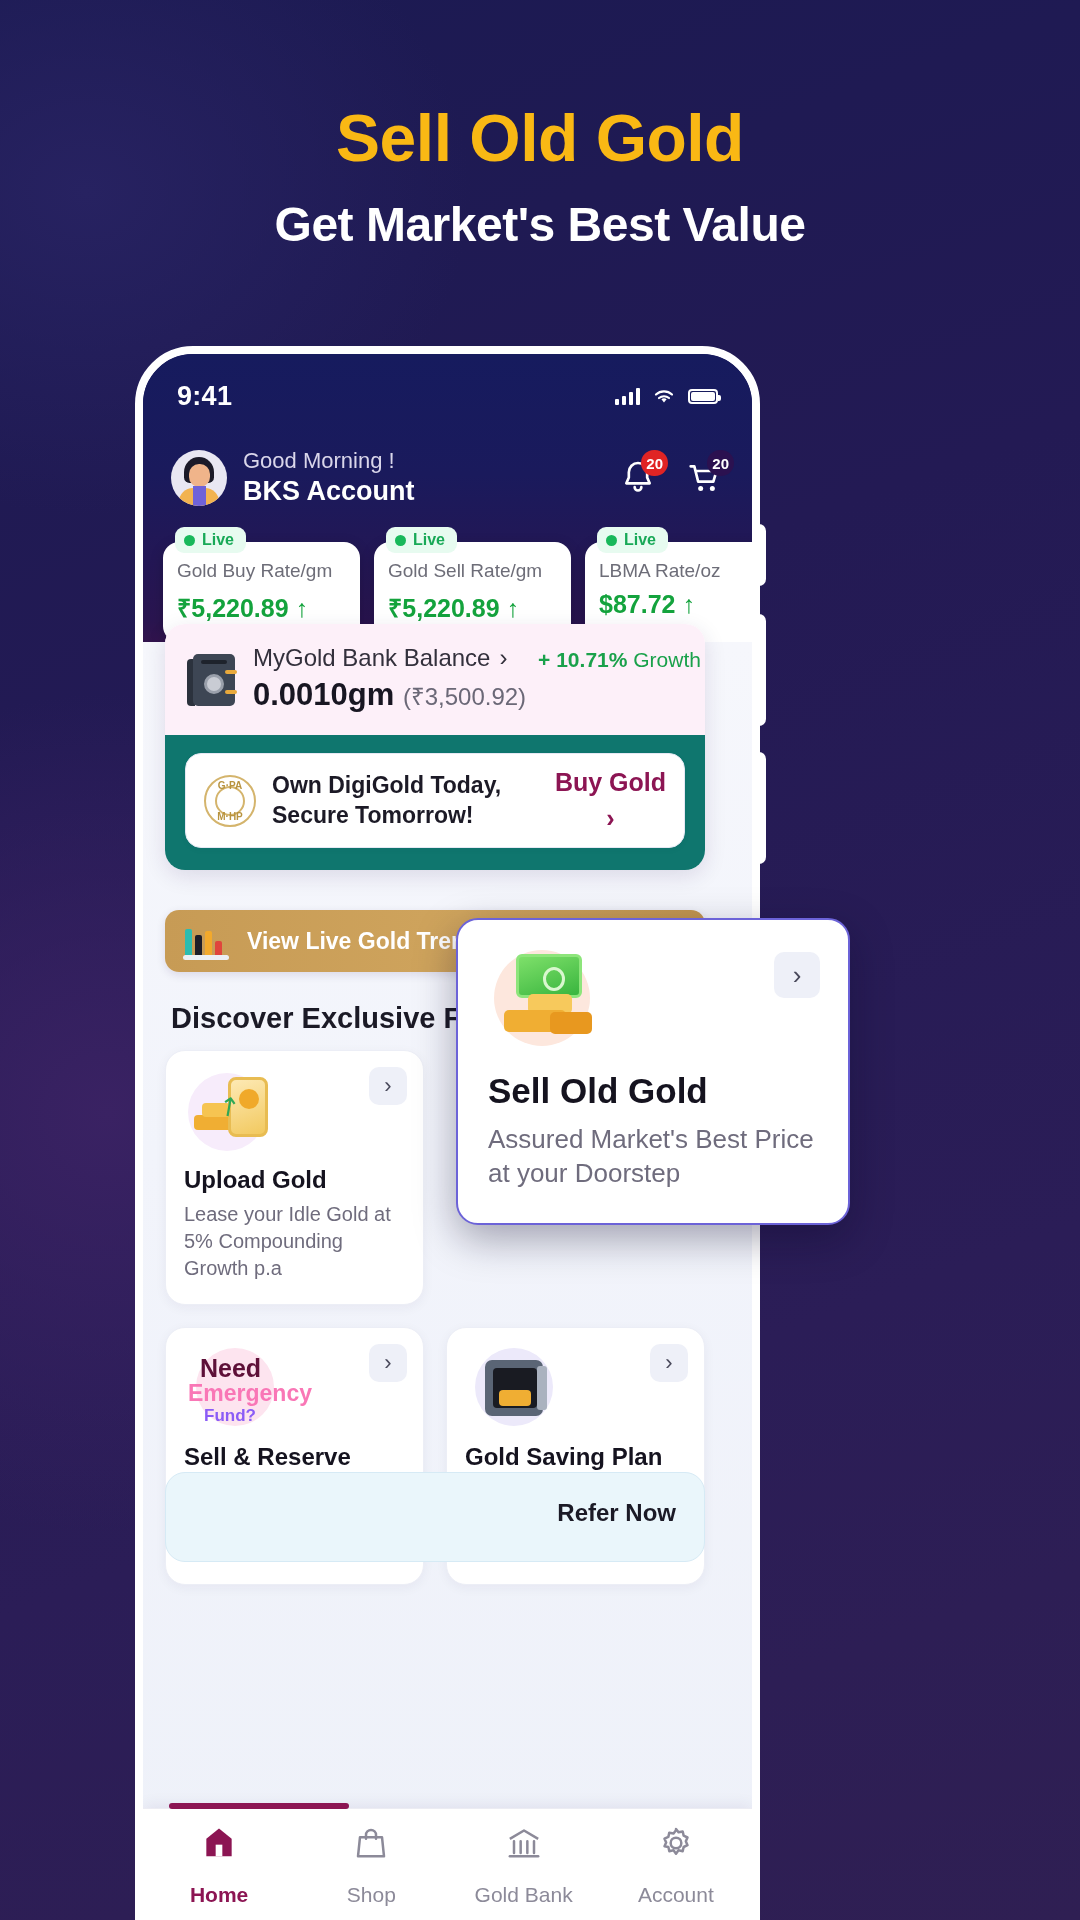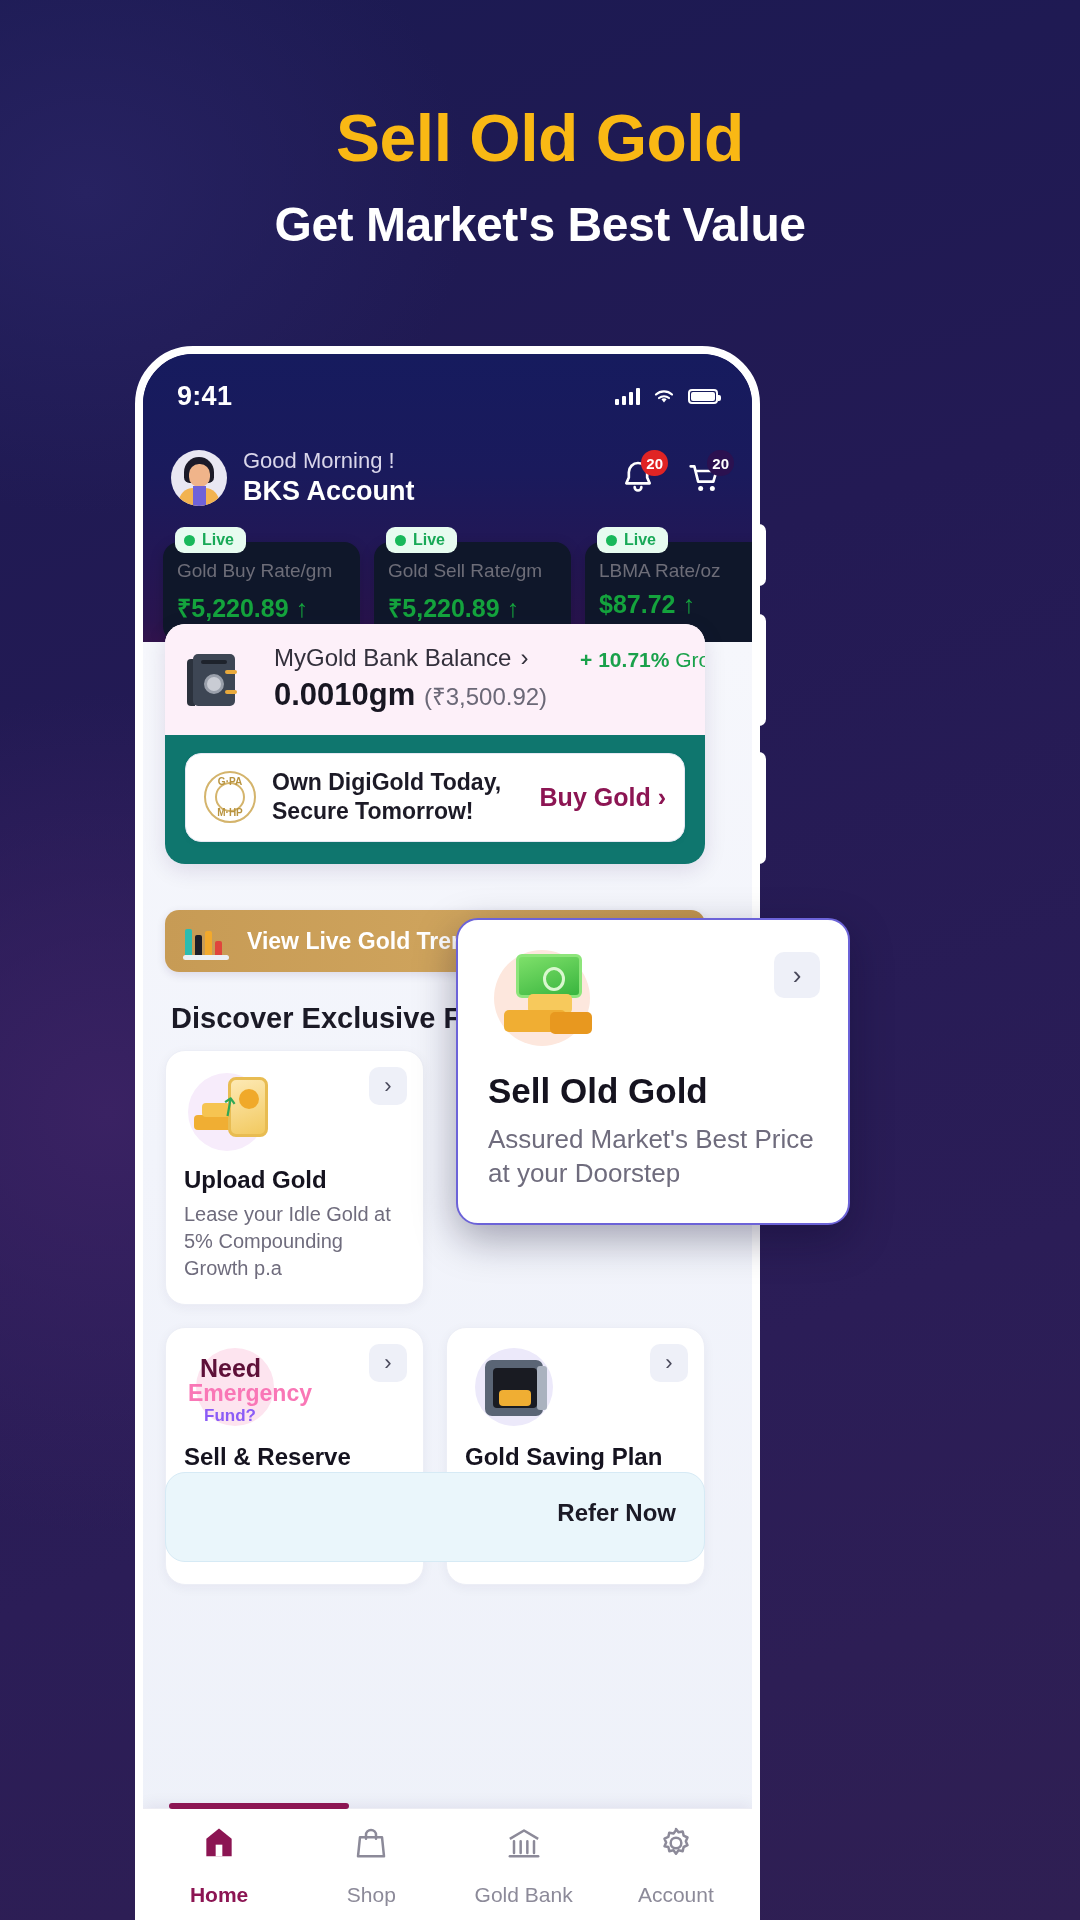--- a/index.html
+++ b/index.html
@@ -107,21 +107,21 @@
   }
   .badge.dark{background:#2b1150;}
 
   
   .rates{
     position:absolute; top:188px; left:20px; right:0; height:100px;
     display:flex; gap:14px;
   }
   .rate{
     position:relative; width:197px; flex:0 0 auto;
-    background:#0f172a; border-radius:16px; padding:17px 14px 12px 14px;
+    background:#ffffff; border-radius:16px; padding:17px 14px 12px 14px;
     box-shadow:0 4px 14px rgba(0,0,0,.18);
   }
   .live{
     position:absolute; top:-15px; left:12px;
     background:#e7fbf0; color:#18a957; font-size:16px; font-weight:700;
     border-radius:9px; padding:4px 12px 4px 9px;
     display:flex; align-items:center; gap:7px;
   }
   .live .dot{width:11px;height:11px;border-radius:50%;background:#18b85a;display:block;}
   .rate-label{font-size:19px;color:#6d6d78;line-height:1.3;white-space:nowrap;}
@@ -135,21 +135,21 @@
   }
 
   
   .balcard{
     position:absolute; top:-18px; left:22px; width:540px;
     background:#fff; border-radius:20px; overflow:hidden;
     box-shadow:0 6px 22px rgba(40,20,80,.12);
   }
   .baltop{
     background:#fdf0f9; padding:20px 22px 22px 22px;
-    display:flex; align-items:center; gap:33px;
+    display:flex; align-items:center; gap:12px;
   }
   .safe-ic{width:54px;height:58px;position:relative;flex:0 0 auto;}
   .safe-body{position:absolute;left:6px;top:4px;width:42px;height:52px;background:#3d4654;border-radius:5px;}
   .safe-side{position:absolute;left:0px;top:9px;width:8px;height:47px;background:#2b323d;border-radius:4px 0 0 4px;}
   .safe-slot{position:absolute;left:14px;top:10px;width:26px;height:4px;background:#1e232c;border-radius:2px;}
   .safe-dial{position:absolute;left:17px;top:24px;width:20px;height:20px;border-radius:50%;background:#c9ccd4;border:3px solid #9aa0ab;}
   .safe-h1{position:absolute;left:38px;top:20px;width:12px;height:4px;background:#e9a93c;border-radius:2px;}
   .safe-h2{position:absolute;left:38px;top:40px;width:12px;height:4px;background:#e9a93c;border-radius:2px;}
   .bal-txt{flex:1;}
   .bal-title{display:flex;align-items:center;gap:9px;font-size:24px;color:#33303c;}
@@ -165,21 +165,21 @@
   }
   .coin{
     width:52px;height:52px;border-radius:50%;flex:0 0 auto;
     border:2px solid #d4b46c; position:relative; background:#fff;
     display:flex;align-items:center;justify-content:center;
   }
   .coin::after{content:"";width:26px;height:26px;border-radius:50%;border:2px solid #d4b46c;display:block;}
   .coin span{position:absolute;font-size:10px;color:#b8933f;font-weight:700;}
   .coin .t{top:3px;}.coin .b{bottom:3px;}
   .digi-txt{font-size:23px;font-weight:700;color:#1c1a26;line-height:1.28;}
-  .buygold{margin-left:auto;display:flex;align-items:center;gap:7px;color:#8c1553;font-size:25px;font-weight:700;white-space:nowrap;}
+  .buygold{margin-left:auto;display:flex;align-items:center;gap:7px;color:#8c1553;font-size:25px;font-weight:700;white-space:nowrap;flex-direction:column;}
 
   
   .trends{
     position:absolute; top:268px; left:22px; width:540px; height:62px;
     background:linear-gradient(90deg,#c79b55 0%, #cfa45d 55%, #c2954f 100%);
     border-radius:14px; display:flex; align-items:center; gap:18px; padding:0 18px;
     box-shadow:0 3px 10px rgba(40,20,80,.12);
   }
   .barchart{width:46px;height:38px;position:relative;flex:0 0 auto;}
   .barchart i{position:absolute;bottom:5px;width:7px;border-radius:2px 2px 0 0;display:block;}

